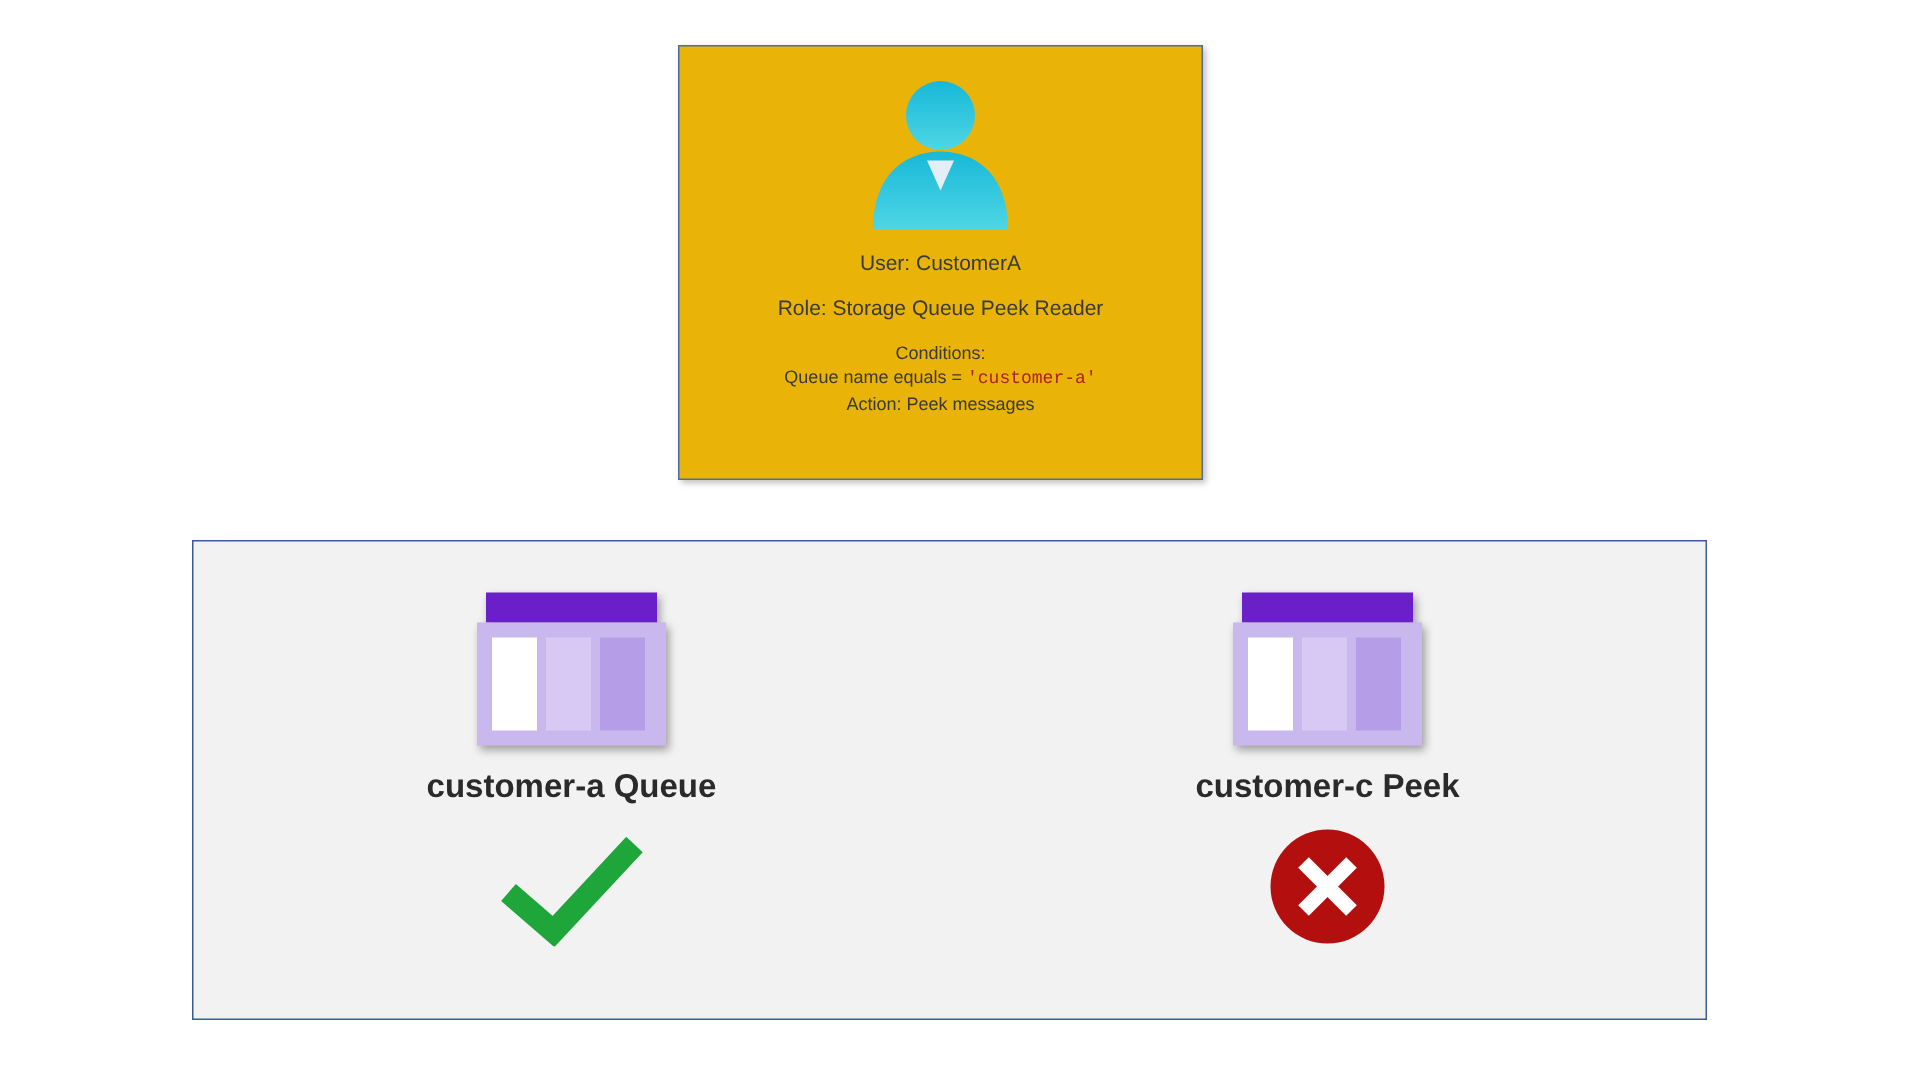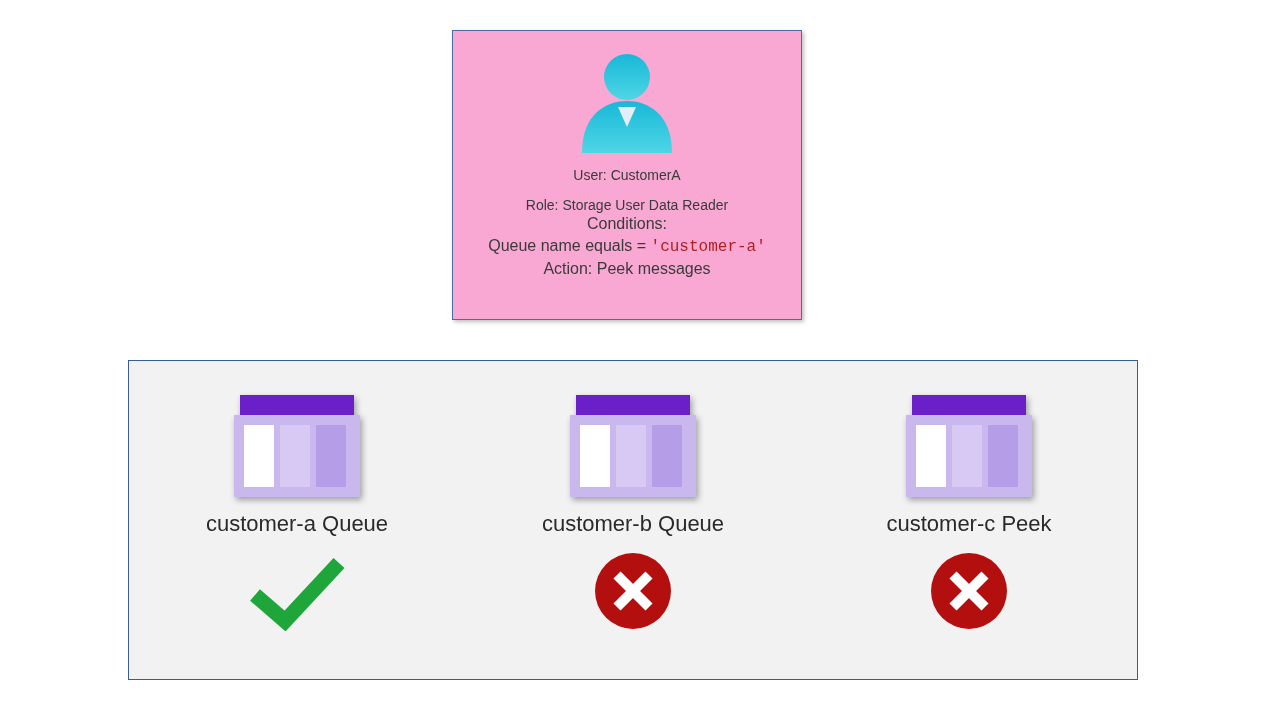--- a/index.html
+++ b/index.html
@@ -17,41 +17,42 @@
     height: 720px;
   }
 
   
   .user-card {
     position: absolute;
     left: 452px;
     top: 30px;
     width: 350px;
     height: 290px;
-    background: #f9a8d4;
+    background: #eab308;
     border: 1px solid #4a6da8;
     box-shadow: 2px 2px 4px rgba(0,0,0,0.25);
     box-sizing: border-box;
     text-align: center;
   }
   .user-icon {
     margin: 12px auto 0 auto;
     width: 110px;
     height: 110px;
   }
   .info-line {
     font-size: 14px;
     line-height: 1.15;
     color: #3a3a3a;
     margin-top: 14px;
   }
   .info-block {
-    font-size: 16px;
+    font-size: 12px;
     line-height: 1.35;
     color: #3a3a3a;
+    margin-top: 14px;
   }
   .cond-value {
     font-family: Consolas, "Courier New", monospace;
     color: #b02020;
   }
 
   
   .queues-panel {
     position: absolute;
     left: 128px;
@@ -72,21 +73,21 @@
   }
   .queue-icon-wrap {
     width: 130px;
     height: 110px;
     margin: 0 auto;
     filter: drop-shadow(2px 3px 3px rgba(0,0,0,0.35));
   }
   .queue-label {
     margin-top: 10px;
     font-size: 22px;
-    font-weight: 400;
+    font-weight: 700;
     color: #2a2a2a;
   }
   .status-icon {
     width: 100px;
     height: 80px;
     margin: 14px auto 0 auto;
   }
 </style>
 </head>
 <body>
@@ -109,21 +110,21 @@
 
         <circle cx="55" cy="34" r="23" fill="url(#ug)"></circle>
       </svg>
     </div>
 
     <div class="info-line">
       <span>User: </span><span>CustomerA</span>
     </div>
 
     <div class="info-line">
-      <span>Role: </span><span>Storage User Data Reader</span>
+      <span>Role: </span><span>Storage Queue Peek Reader</span>
     </div>
 
     <div class="info-block">
       <div>Conditions:</div>
       <div>
         <span>Queue name equals = </span><span class="cond-value">'customer-a'</span>
       </div>
       <div>Action: Peek messages</div>
     </div>
   </div>
@@ -141,39 +142,20 @@
         </svg>
       </div>
       <div class="queue-label">customer-a Queue</div>
       <div class="status-icon">
         <svg viewBox="0 0 100 80" width="100" height="80">
           <polyline points="8,44 38,70 92,12" fill="none" stroke="#1fa63a" stroke-width="15" stroke-linecap="butt" stroke-linejoin="miter"></polyline>
         </svg>
       </div>
     </div>
 
-    <div class="queue-col">
-      <div class="queue-icon-wrap">
-        <svg viewBox="0 0 130 110" width="130" height="110">
-          <rect x="8" y="4" width="114" height="20" fill="#6a1fc9"></rect>
-          <rect x="2" y="24" width="126" height="82" fill="#c9b8ee"></rect>
-          <rect x="12" y="34" width="30" height="62" fill="#ffffff"></rect>
-          <rect x="48" y="34" width="30" height="62" fill="#d7c9f4"></rect>
-          <rect x="84" y="34" width="30" height="62" fill="#b59de8"></rect>
-        </svg>
-      </div>
-      <div class="queue-label">customer-b Queue</div>
-      <div class="status-icon">
-        <svg viewBox="0 0 80 80" width="80" height="80">
-          <circle cx="40" cy="40" r="38" fill="#b30f0f"></circle>
-          <line x1="24" y1="24" x2="56" y2="56" stroke="#ffffff" stroke-width="10" stroke-linecap="flat"></line>
-          <line x1="56" y1="24" x2="24" y2="56" stroke="#ffffff" stroke-width="10" stroke-linecap="flat"></line>
-        </svg>
-      </div>
-    </div>
 
     <div class="queue-col">
       <div class="queue-icon-wrap">
         <svg viewBox="0 0 130 110" width="130" height="110">
           <rect x="8" y="4" width="114" height="20" fill="#6a1fc9"></rect>
           <rect x="2" y="24" width="126" height="82" fill="#c9b8ee"></rect>
           <rect x="12" y="34" width="30" height="62" fill="#ffffff"></rect>
           <rect x="48" y="34" width="30" height="62" fill="#d7c9f4"></rect>
           <rect x="84" y="34" width="30" height="62" fill="#b59de8"></rect>
         </svg>

